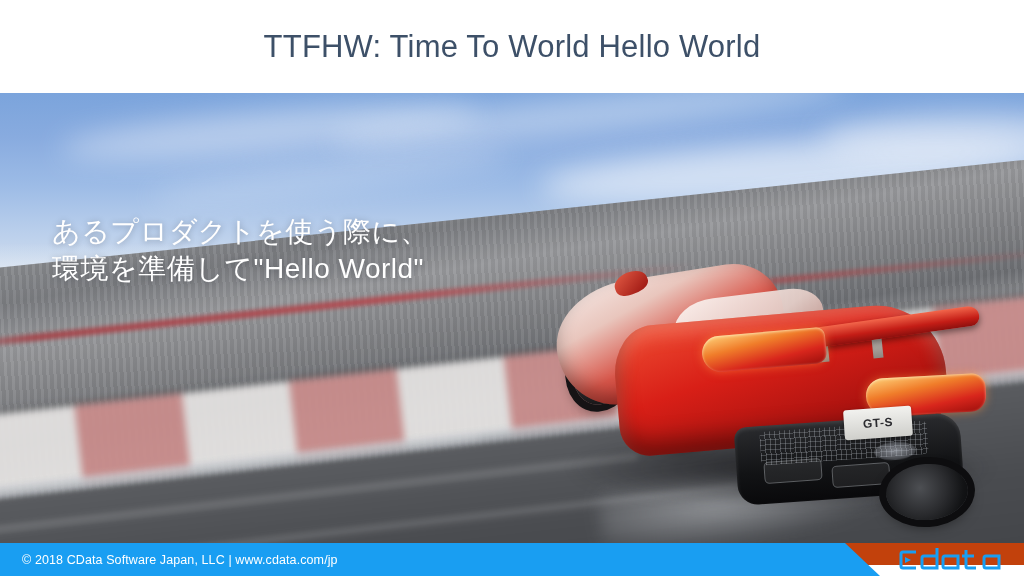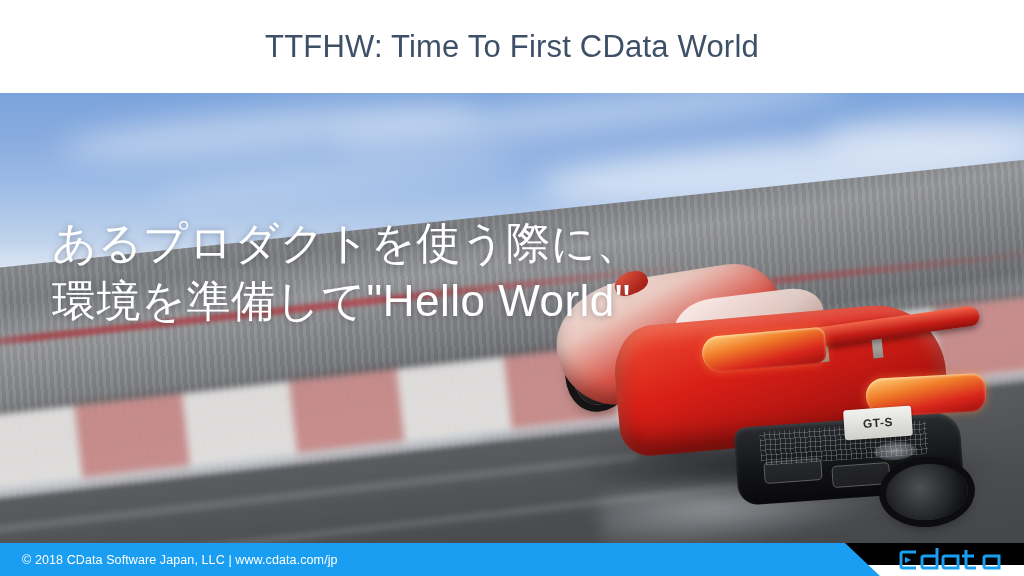--- a/index.html
+++ b/index.html
@@ -331,34 +331,34 @@
     filter:blur(8px);
     transform:rotate(-7deg);
   }
 
   
   .overlay-text {
     position:absolute;
     left:52px; top:121px;
     width:520px;
     color:#ffffff;
-    font-size:44px;
+    font-size:28px;
     line-height:1.32;
     letter-spacing:0.5px;
     text-shadow:0 1px 6px rgba(30,35,45,.35);
     white-space:nowrap;
   }
   .overlay-text div { padding:0; }
 
   
   .footer {
     position:absolute;
     left:0; top:543px;
     width:1024px; height:22px;
-    background:#000000;
+    background:#c2410c;
   }
   .footer-blue {
     position:absolute;
     left:0; top:0;
     width:890px; height:33px;
     background:#199ef2;
     clip-path:polygon(0 0, 845px 0, 880px 33px, 0 33px);
   }
   .footer-text {
     position:absolute;
@@ -377,21 +377,21 @@
     display:flex; align-items:center;
   }
   .logo svg { display:block; }
 </style>
 </head>
 <body>
 
 <div class="slide">
 
   <div class="title-band">
-    <h1 class="slide-title">TTFHW: Time To First CData World</h1>
+    <h1 class="slide-title">TTFHW: Time To World Hello World</h1>
   </div>
 
   <div class="photo">
 
     <div class="sky"></div>
     <div class="cloud c1"></div>
     <div class="cloud c2"></div>
     <div class="cloud c3"></div>
     <div class="cloud c4"></div>
     <div class="cloud c5"></div>

